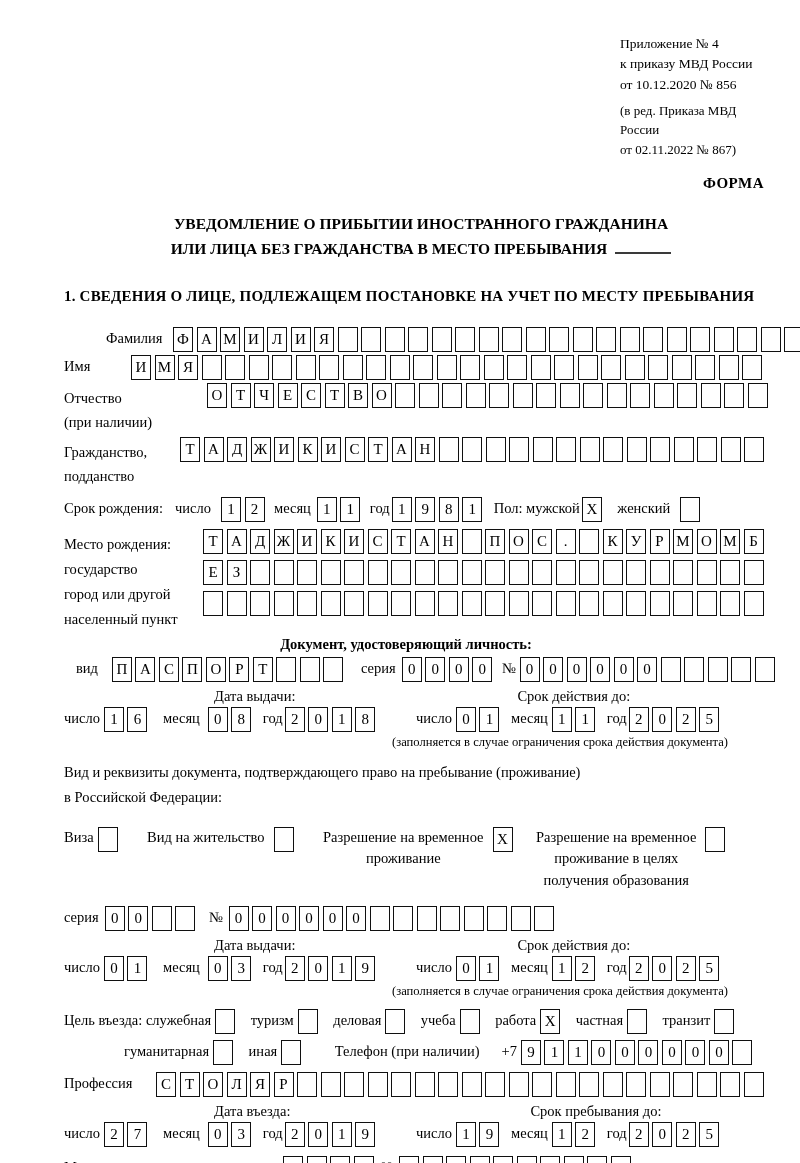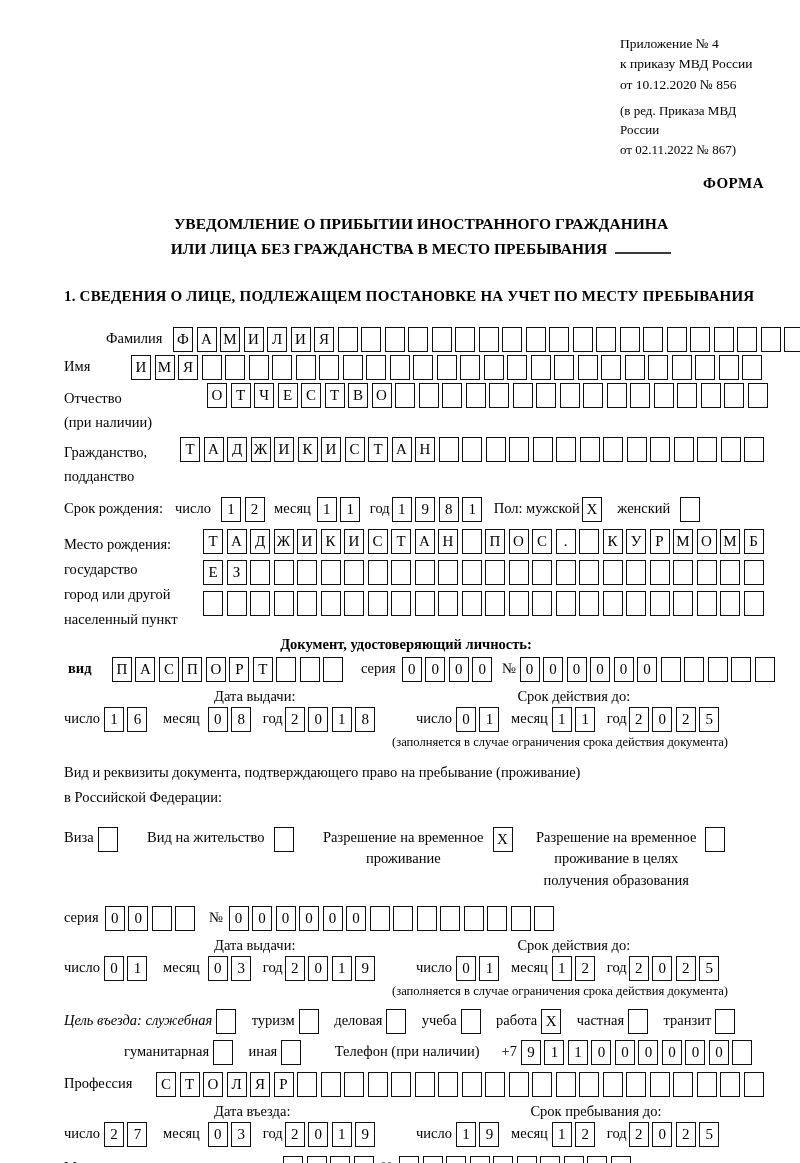--- a/index.html
+++ b/index.html
@@ -342,21 +342,21 @@
           <span class="cell"></span>
           <span class="cell"></span>
           <span class="cell"></span>
         </div>
     </div>
   </div>
 
   <div class="doc-header">Документ, удостоверяющий личность:</div>
 
   <div class="row">
-    <span class="inline-lbl" style="margin-left:4px; width:38px;font-weight:bold;">вид</span>
+    <span class="inline-lbl" style="margin-left:12px; width:38px;">вид</span>
     <span class="cells">
         <span class="cell">П</span>
         <span class="cell">А</span>
         <span class="cell">С</span>
         <span class="cell">П</span>
         <span class="cell">О</span>
         <span class="cell">Р</span>
         <span class="cell">Т</span>
         <span class="cell"></span>
         <span class="cell"></span>
@@ -537,21 +537,21 @@
           <span class="cell">2</span>
           <span class="cell">0</span>
           <span class="cell">2</span>
           <span class="cell">5</span>
         </span>
     </div>
   </div>
   <div class="small-note">(заполняется в случае ограничения срока действия документа)</div>
 
   <div class="purpose-row">
-    <span class="inline-lbl" style="margin-left:0;font-style:italic;">Цель въезда: служебная</span>
+    <span class="inline-lbl" style="margin-left:0;">Цель въезда: служебная</span>
     <span class="cells">
         <span class="cell"></span>
       </span>
     <span class="inline-lbl">туризм</span>
     <span class="cells">
         <span class="cell"></span>
       </span>
     <span class="inline-lbl">деловая</span>
     <span class="cells">
         <span class="cell"></span>

